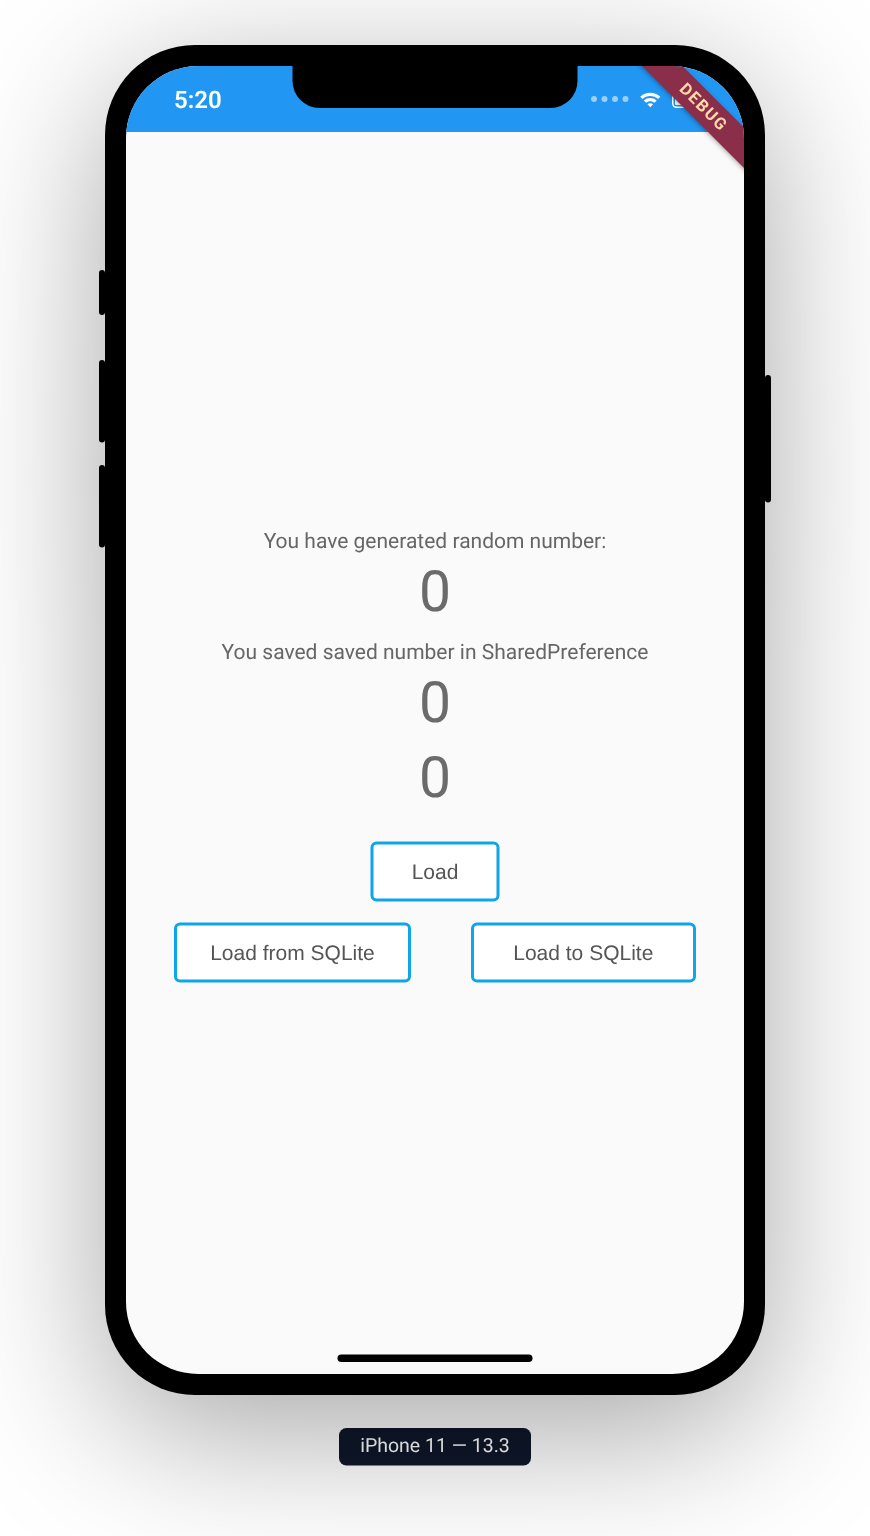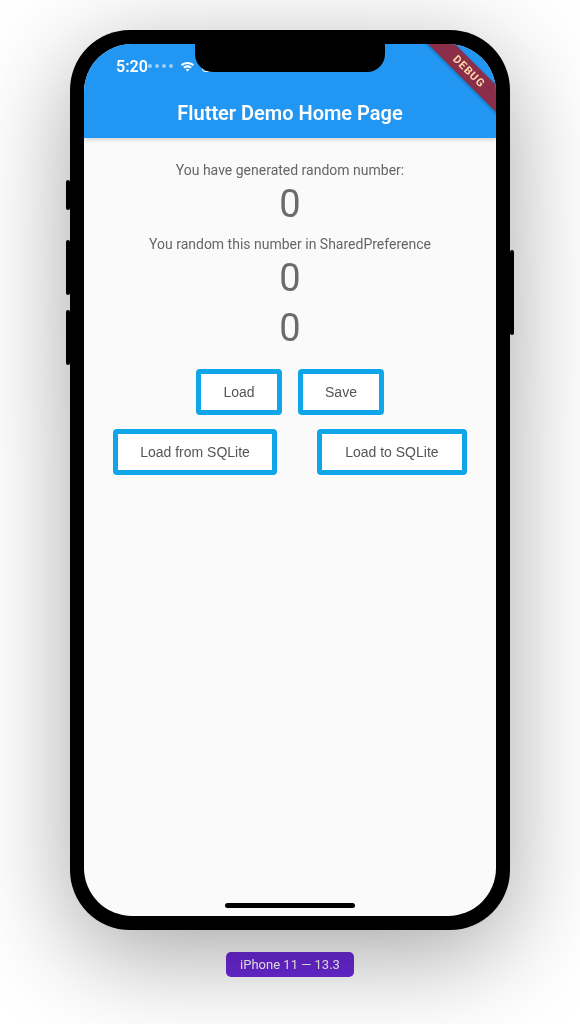--- a/index.html
+++ b/index.html
@@ -55,21 +55,21 @@
       background: #000;
       border-bottom-left-radius: 18px;
       border-bottom-right-radius: 18px;
       z-index: 10;
     }
     .status-bar {
       height: 44px;
       background: #2196f3;
       display: flex;
       align-items: center;
-      justify-content: flex-start;
+      justify-content: space-between;
       padding: 0 24px 0 32px;
       color: #fff;
       font-size: 16px;
       font-weight: 600;
       position: relative;
     }
     .status-right {
       display: flex;
       align-items: center;
       gap: 6px;
@@ -126,20 +126,21 @@
       transform: rotate(45deg);
       letter-spacing: 1px;
       z-index: 5;
       box-shadow: 0 1px 3px rgba(0,0,0,0.3);
     }
     .content {
       flex: 1;
       display: flex;
       flex-direction: column;
       align-items: center;
+      justify-content: center;
       padding: 20px;
     }
     .info-text {
       font-size: 14px;
       color: #666;
       margin: 4px 0;
     }
     .big-number {
       font-size: 38px;
       color: #6b6b6b;
@@ -150,21 +151,21 @@
     .btn-row {
       display: flex;
       gap: 16px;
       margin-top: 14px;
       justify-content: center;
       flex-wrap: wrap;
     }
     .btn-row.row2 { gap: 40px; margin-top: 14px; }
     .btn {
       background: #fff;
-      border: 5px solid #0ea5e9;
+      border: 2px solid #0ea5e9;
       border-radius: 4px;
       padding: 10px 22px;
       font-size: 14px;
       color: #555;
       cursor: pointer;
       min-width: 86px;
       text-align: center;
     }
     .btn.wide { min-width: 150px; }
     .home-indicator {
@@ -172,21 +173,21 @@
       bottom: 8px;
       left: 50%;
       transform: translateX(-50%);
       width: 130px;
       height: 5px;
       background: #000;
       border-radius: 3px;
     }
     .device-label {
       margin-top: 22px;
-      background: #6d28d9;
+      background: #0f172a;
       color: #fff;
       font-size: 13px;
       padding: 5px 14px;
       border-radius: 5px;
     }
   </style>
 </head>
 <body>
 
 <div class="phone-wrap">
@@ -214,36 +215,32 @@
             <svg width="17" height="12" viewBox="0 0 17 12">
                 <path d="M8.5 11.5 L6.6 9.5 C7.7 8.5 9.3 8.5 10.4 9.5 Z M4.2 7 C6.6 4.8 10.4 4.8 12.8 7 L11.3 8.5 C9.7 7.1 7.3 7.1 5.7 8.5 Z M1.8 4.5 C5.5 1 11.5 1 15.2 4.5 L13.7 6 C10.8 3.3 6.2 3.3 3.3 6 Z" fill="#fff"></path>
               </svg>
           </span>
           <div class="battery">
               <div class="battery-fill"></div>
             </div>
         </div>
       </div>
 
-      <div class="app-bar">
-        <span>Flutter Demo Home Page</span>
-      </div>
 
       <div class="content">
         <div class="info-text">You have generated random number:</div>
         <div class="big-number">0</div>
 
-        <div class="info-text">You random this number in SharedPreference</div>
+        <div class="info-text">You saved saved number in SharedPreference</div>
         <div class="big-number">0</div>
 
         <div class="big-number">0</div>
 
         <div class="btn-row">
           <button class="btn">Load</button>
-          <button class="btn">Save</button>
         </div>
         <div class="btn-row row2">
           <button class="btn wide">Load from SQLite</button>
           <button class="btn wide">Load to SQLite</button>
         </div>
       </div>
 
       <div class="home-indicator"></div>
     </div>
   </div>

